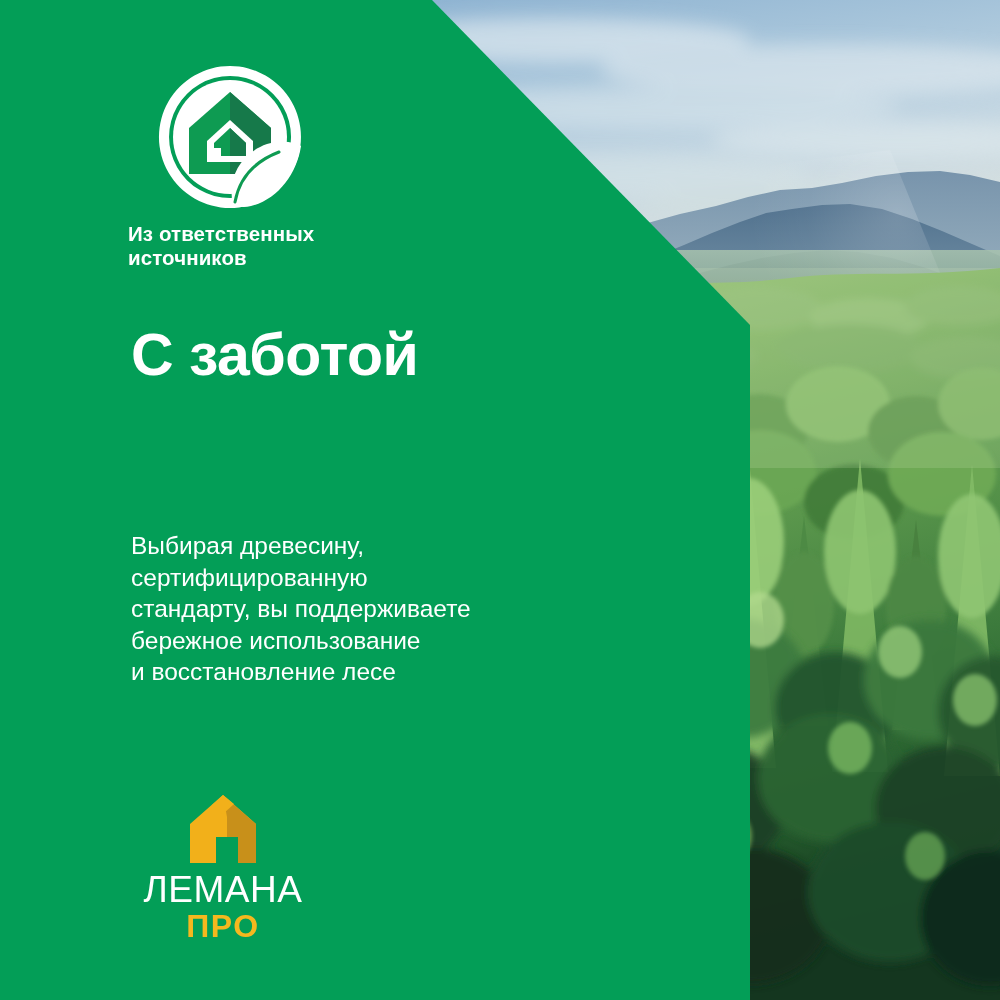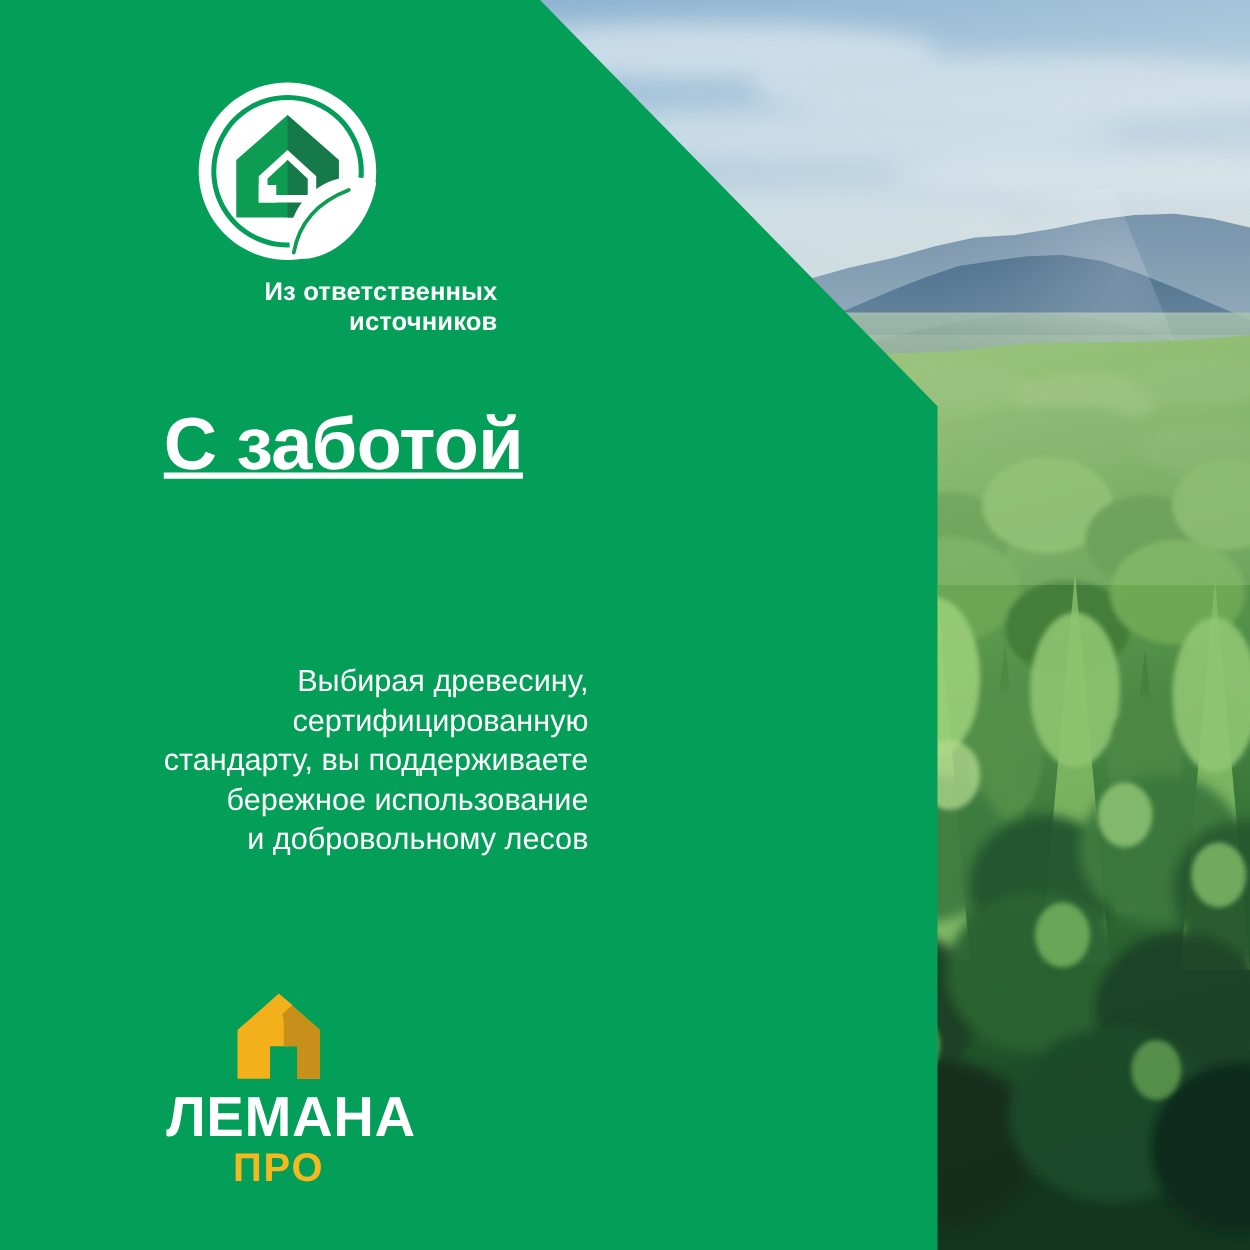--- a/index.html
+++ b/index.html
@@ -54,78 +54,77 @@
     width: 270px;
   }
   .badge-mark {
     width: 150px;
     height: 150px;
     margin: 0 0 0 27px;
     display: block;
   }
   .badge-caption {
     margin-top: 10px;
-    text-align: right;
+    text-align: left;
     color: #ffffff;
     font-size: 20.5px;
     font-weight: bold;
     line-height: 1.18;
     letter-spacing: 0.1px;
     width: 270px;
   }
   .badge-caption span { display: block; }
 
   
   .headline {
     position: absolute;
     left: 131px;
     top: 326px;
     color: #ffffff;
     font-size: 59px;
     font-weight: bold;
     line-height: 1.0;
     letter-spacing: -0.5px;
-    text-decoration: underline;
   }
   .headline span { display: block; }
   .headline span + span { margin-top: 9px; }
 
   
   .bodycopy {
     position: absolute;
     left: 131px;
     top: 530px;
     color: #ffffff;
     font-size: 24.5px;
     font-weight: normal;
     line-height: 1.29;
     letter-spacing: 0px;
     max-width: 420px;
   }
-  .bodycopy span { display: block; text-align: right; }
+  .bodycopy span { display: block; }
 
   
   .brand {
     position: absolute;
     left: 133px;
     top: 793px;
     width: 180px;
   }
   .brand-house {
     display: block;
     margin: 0 auto;
     width: 74px;
     height: 72px;
   }
   .brand-word {
     display: block;
     text-align: center;
     color: #ffffff;
-    font-weight: bold;
-    font-size: 45px;
+    font-weight: normal;
+    font-size: 37px;
     line-height: 1;
     letter-spacing: 0.5px;
     margin-top: 6px;
   }
   .brand-sub {
     display: block;
     text-align: center;
     color: #F5B81E;
     font-weight: bold;
     font-size: 32px;
@@ -359,21 +358,21 @@
 
     <div class="headline">
       <span>С заботой</span>
     </div>
 
     <div class="bodycopy">
       <span>Выбирая древесину,</span>
       <span>сертифицированную</span>
       <span>стандарту, вы поддерживаете</span>
       <span>бережное использование</span>
-      <span>и добровольному лесов</span>
+      <span>и восстановление лесе</span>
     </div>
 
     <div class="brand">
       <svg class="brand-house" viewBox="0 0 74 72" xmlns="http://www.w3.org/2000/svg">
 
         <path d="M37,2 L70,31 L70,70 L52,70 L52,44 L30,44 L30,70 L4,70 L4,31 Z" fill="#F2B01A"></path>
 
         <path d="M37,2 L70,31 L70,70 L52,70 L52,44 L41,44 L41,24 Z" fill="#C8901A"></path>
 
         <path d="M37,2 L48,11 L37,21 L26,12 Z" fill="#F2B01A"></path>

